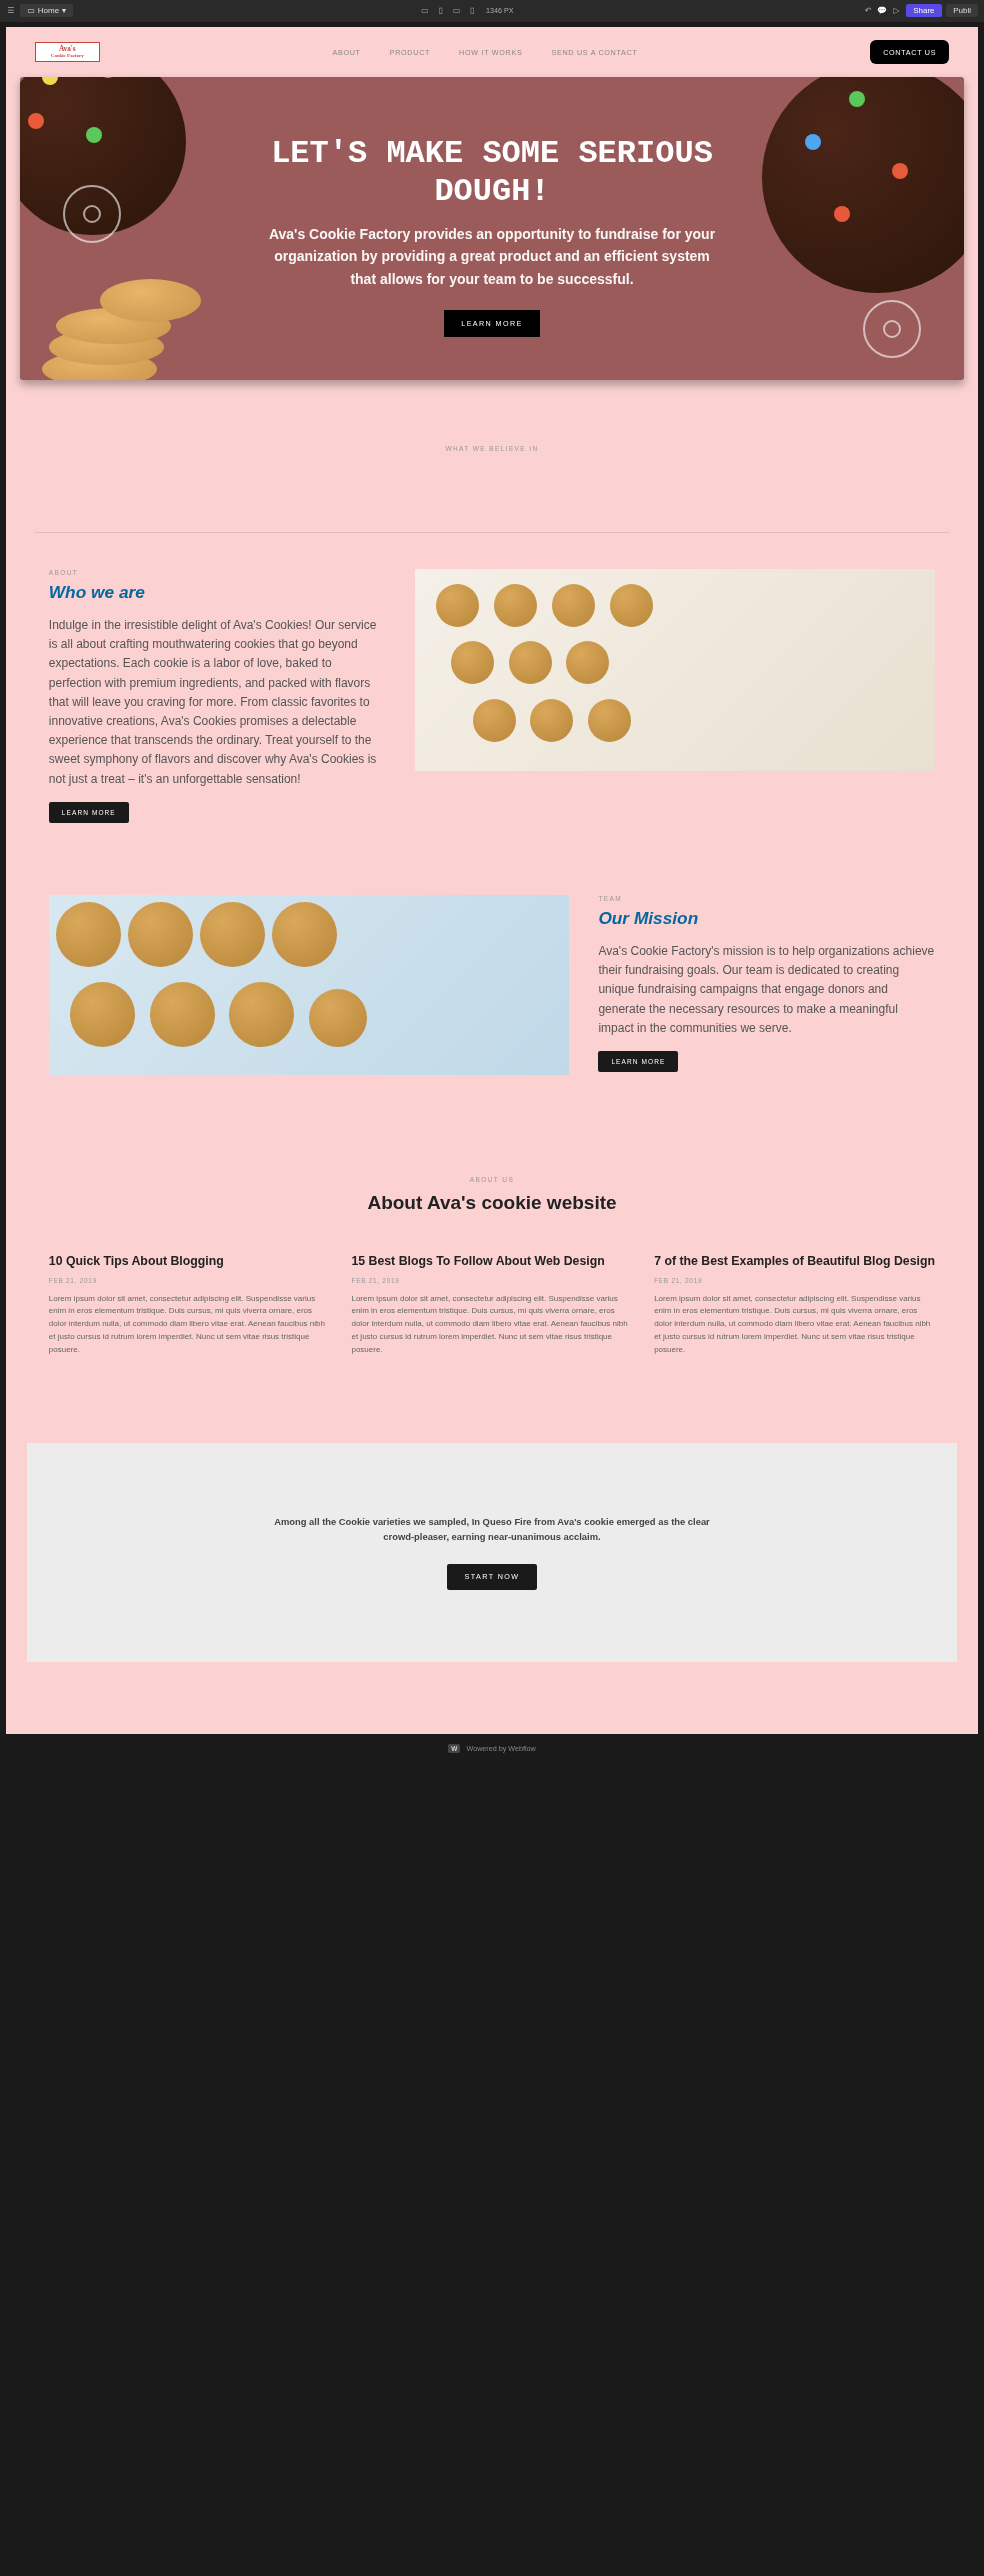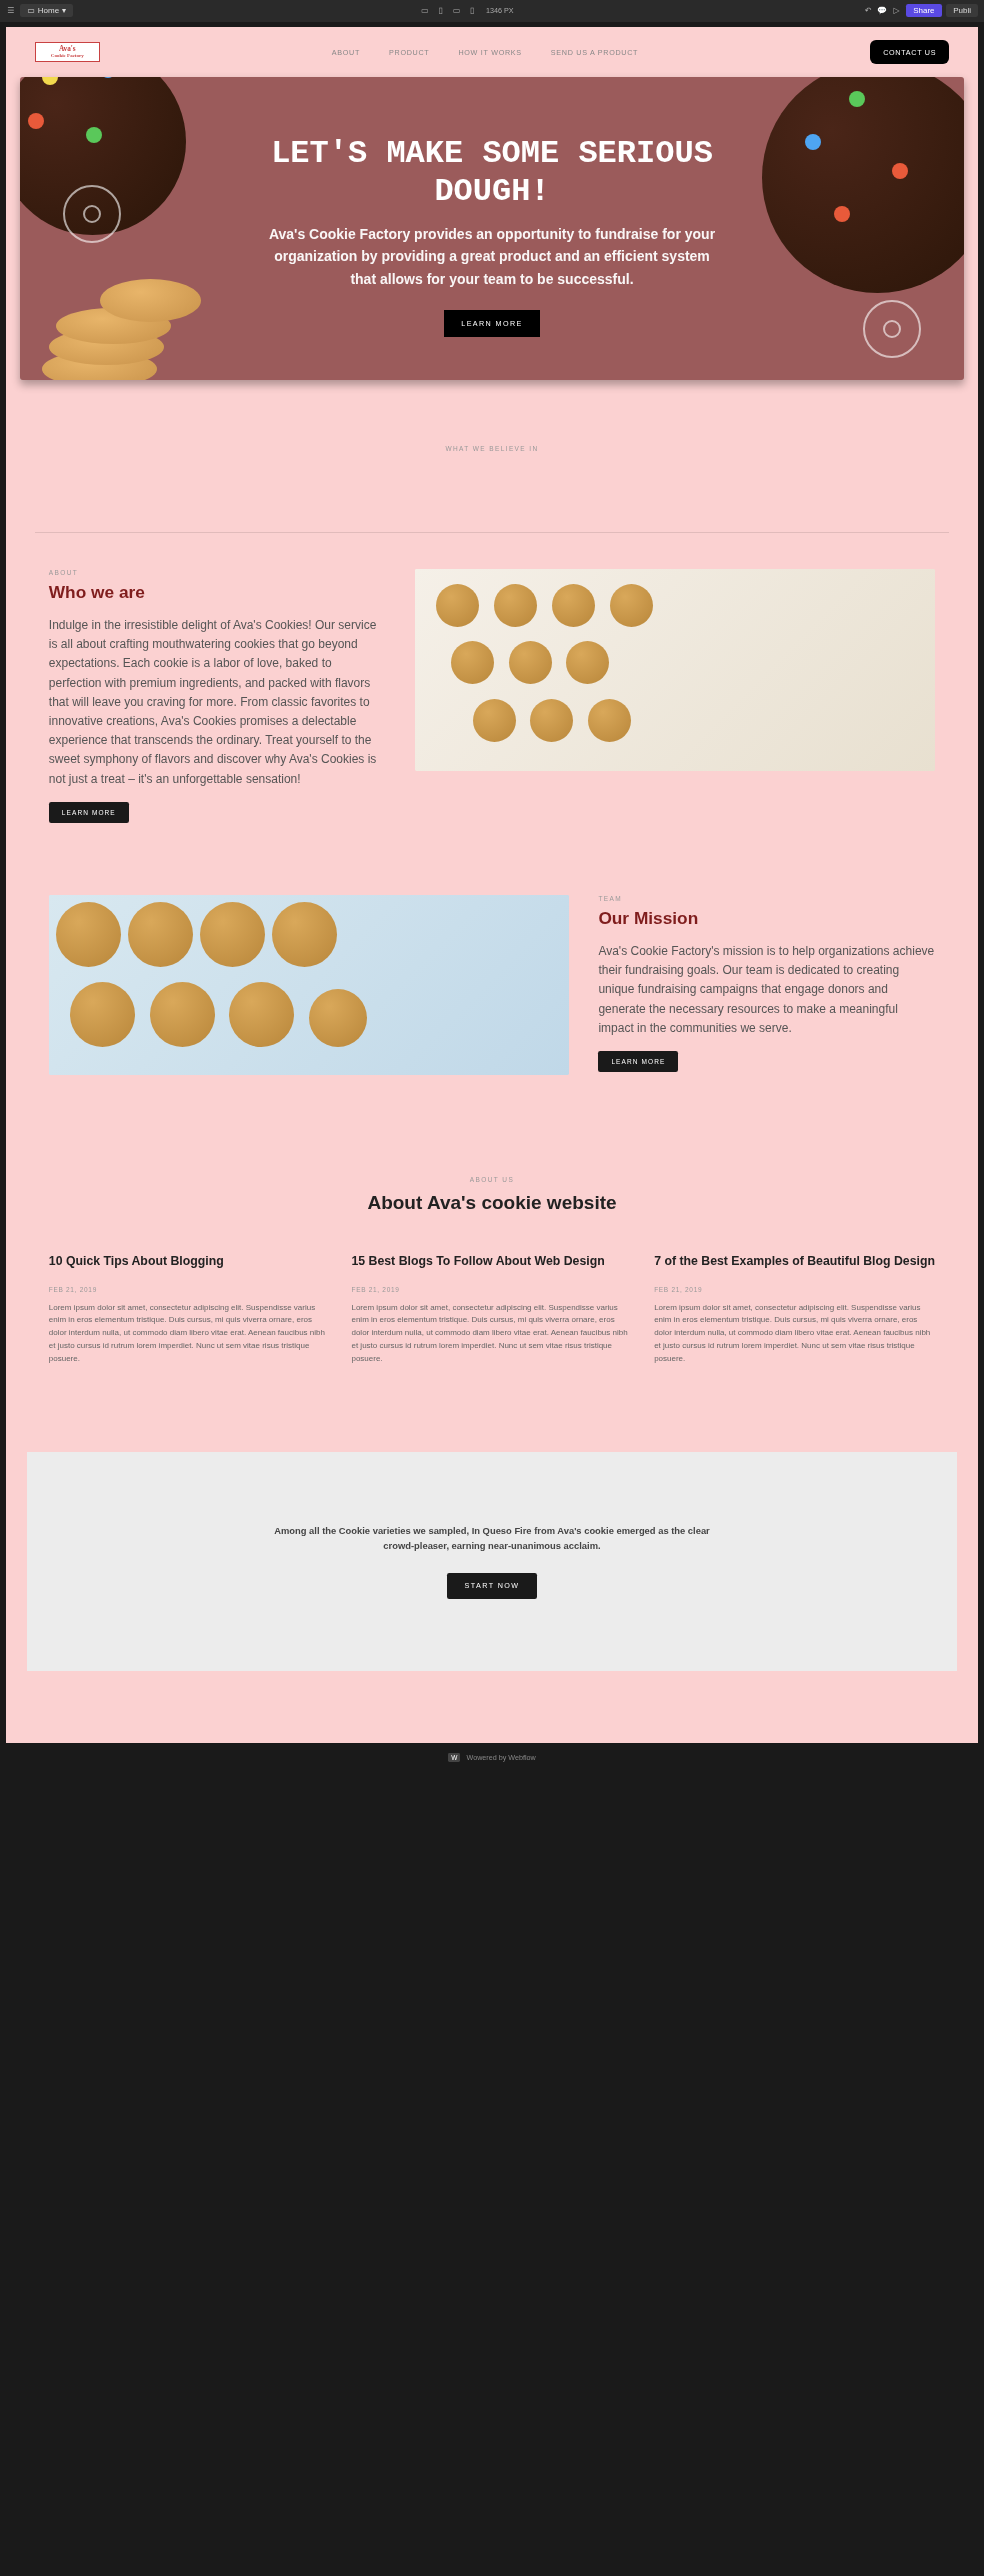--- a/index.html
+++ b/index.html
@@ -51,35 +51,35 @@
 .mission-intro h2 { font-size: 20px; font-weight: 700; color: #222; max-width: 447px; margin: 0 auto; line-height: 1.3; }
 .divider { border: none; border-top: 0.7px solid rgba(0,0,0,0.1); margin: 36px 29px 0; }
 
 
 .section-split { display: flex; gap: 29px; padding: 36px 43px; align-items: flex-start; }
 .section-split .text { flex: 0 0 38%; }
 .section-split .image { flex: 1; height: 202px; border-radius: 1.4px; }
 .section-split.reverse .text { flex: 0 0 38%; }
 .section-split.reverse .image { height: 180px; }
 .small-label { font-size: 6.5px; letter-spacing: 1.4px; color: #999; margin-bottom: 5.8px; }
-.section-split h3 { font-size: 17.3px; font-weight: 700; color: #7f1d1d; margin-bottom: 13px; }
+.section-split h3 { font-size: 17.3px; font-weight: 700; color: #0369a1; margin-bottom: 13px; font-style: italic; }
 .section-split p { font-size: 12px; line-height: 1.6; color: #555; margin-bottom: 13px; }
 .dark-btn { background: #1a1a1a; color: #fff; padding: 7.2px 13px; font-size: 6.5px; letter-spacing: 1.1px; display: inline-block; border-radius: 2.2px; cursor: pointer; }
 
 .img-tray { background: linear-gradient(135deg, #f5f0e8 0%, #e8e0d0 100%); position: relative; }
 .img-cookies-blue { background: linear-gradient(135deg, #d8e8f0 0%, #c0d8e8 100%); position: relative; }
 .mini-cookie { position: absolute; border-radius: 50%; background: radial-gradient(circle at 35% 30%, #d9a85a, #b8863a); }
 
 
 .about-section { padding: 65px 43px 87px; }
 .about-section .eyebrow { text-align: center; }
 .about-section h2 { text-align: center; font-size: 19px; font-weight: 700; color: #222; margin-bottom: 40px; }
 .articles { display: flex; gap: 21.6px; }
 .article { flex: 1; }
-.article h4 { font-size: 12.3px; font-weight: 600; color: #222; margin-bottom: 16px; line-height: 1.3; cursor: pointer; }
+.article h4 { font-size: 12.3px; font-weight: 600; color: #222; margin-bottom: 7px; line-height: 1.3; cursor: pointer; }
 .article .date { font-size: 6.5px; letter-spacing: 0.7px; color: #999; margin-bottom: 8.7px; }
 .article p { font-size: 8px; line-height: 1.6; color: #666; }
 
 
 .cta { background: #ececec; margin: 0 21.6px; padding: 72px 29px; text-align: center; }
 .cta h2 { font-size: 20px; font-weight: 700; color: #222; margin-bottom: 11.5px; }
 .cta p { font-size: 9.4px; font-weight: 600; color: #444; max-width: 447px; margin: 0 auto 20px; line-height: 1.5; }
 .cta-btn { background: #1a1a1a; color: #fff; padding: 8.7px 17.3px; font-size: 7.2px; letter-spacing: 1.4px; display: inline-block; border-radius: 2.2px; cursor: pointer; }
 
 .spacer { height: 72px; }
@@ -123,21 +123,21 @@
 
   <header class="site-header">
     <div class="logo">
       <div class="logo-text">Ava's</div>
       <div class="logo-text" style="font-size:5px;">Cookie Factory</div>
     </div>
     <nav class="nav">
       <a>ABOUT</a>
       <a>PRODUCT</a>
       <a>HOW IT WORKS</a>
-      <a>SEND US A PRODUCT</a>
+      <a>SEND US A CONTACT</a>
     </nav>
     <div class="contact-btn">
       <span>CONTACT US</span>
     </div>
   </header>
 
   <section class="hero">
     <div class="hero-cookies-bg">
       <div class="cookie-dark left">
         <div class="candy" style="top:21.6px;left:43px;background:#f2d94e;"></div>

